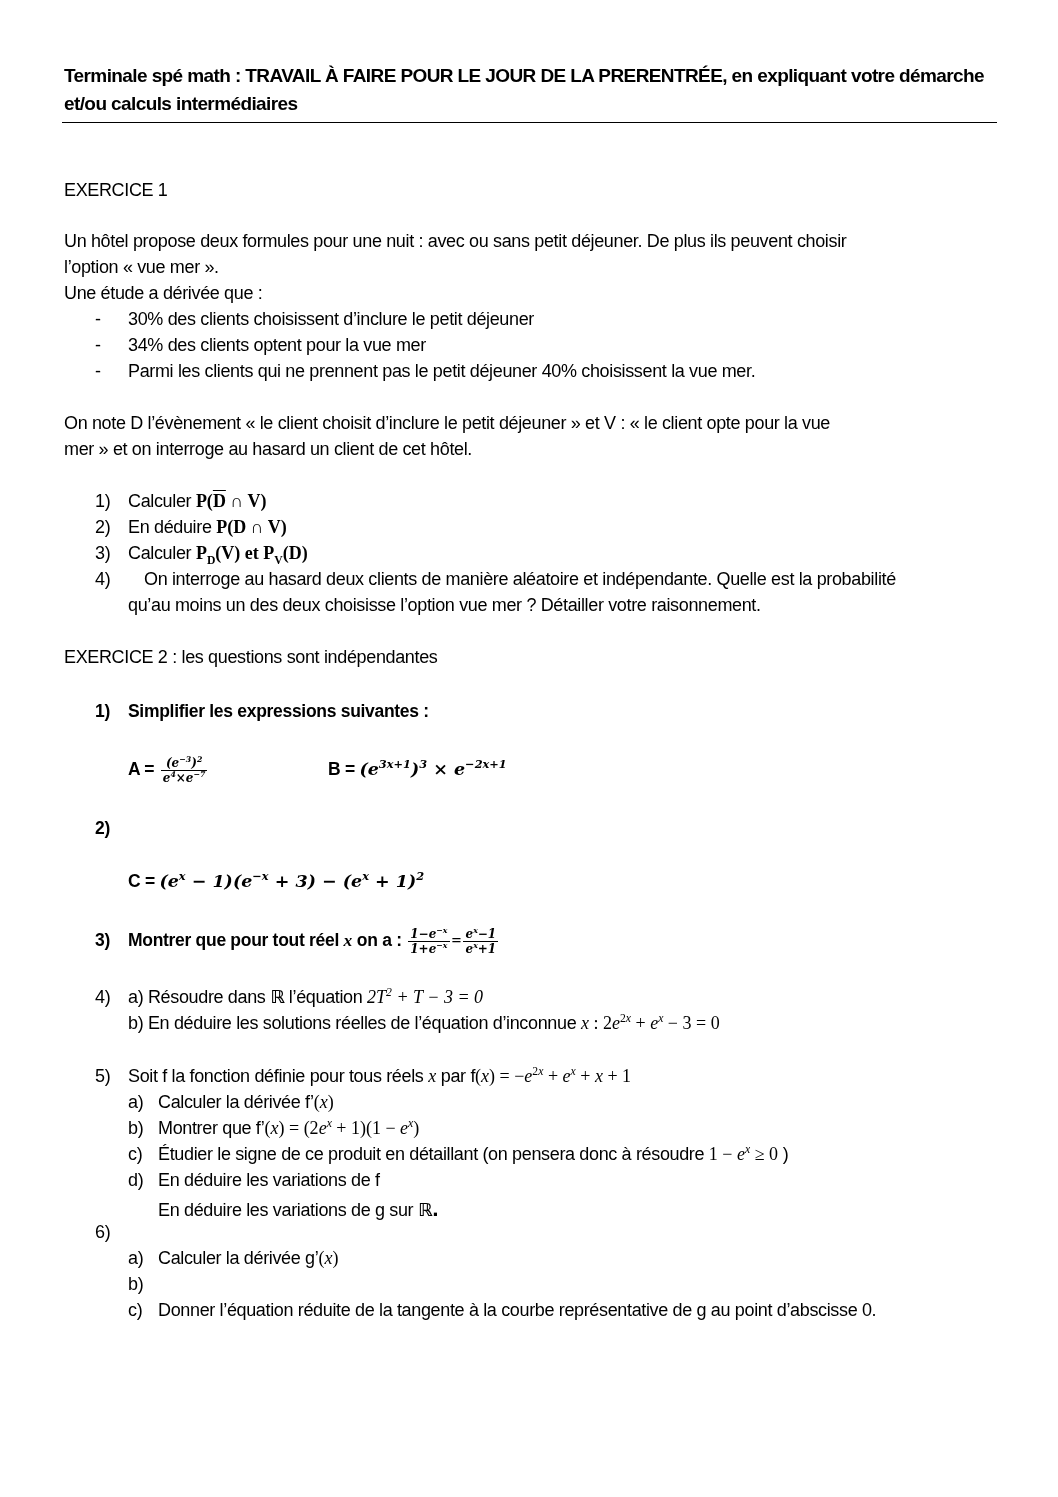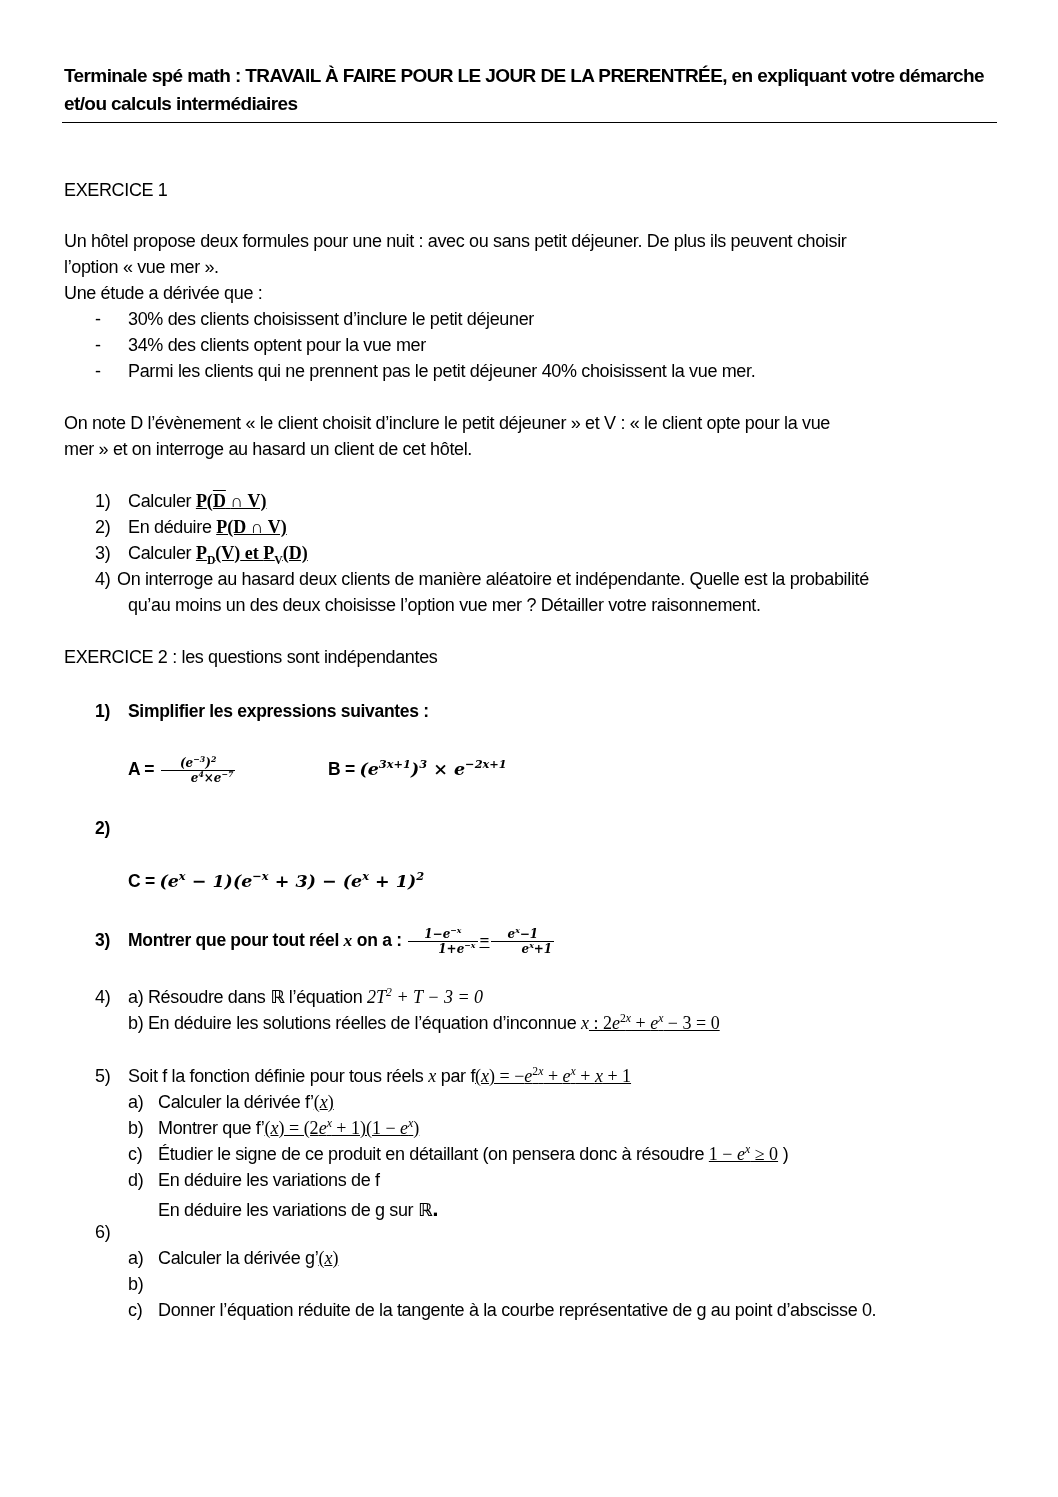--- a/index.html
+++ b/index.html
@@ -5,27 +5,27 @@
   html, body { margin: 0; padding: 0; background: #ffffff; }
   body { width: 1058px; height: 1497px; position: relative; overflow: hidden;
          font-family: "Liberation Sans", sans-serif; color: #000; }
   .page { position: absolute; left: 0; top: 0; width: 1058px; height: 1497px; }
   .t { position: absolute; font-family: "Liberation Sans Narrow", "Liberation Sans", sans-serif;
        font-size: 18px; line-height: 26px; white-space: nowrap; letter-spacing: -0.35px; }
   .b { font-weight: bold; }
   .title { left: 64px; top: 63px; font-size: 19px; font-weight: bold; letter-spacing: -0.6px; }
   .title2 { left: 64px; top: 91px; font-size: 19px; font-weight: bold; letter-spacing: -0.6px; }
   .rule { position: absolute; left: 62px; top: 122px; width: 935px; height: 1px; background: #000; }
-  .m { font-family: "Liberation Serif", "DejaVu Serif", serif; letter-spacing: 0; text-decoration: underline; }
+  .m { font-family: "Liberation Serif", "DejaVu Serif", serif; letter-spacing: 0; }
   .mi { font-family: "Liberation Serif", "DejaVu Serif", serif; font-style: italic; letter-spacing: 0; }
   .mb { font-family: "DejaVu Serif", serif; font-weight: bold; font-style: italic; letter-spacing: 0; }
   sup, sub { font-size: 65%; line-height: 0; }
   .frac { display: inline-block; vertical-align: middle; text-align: center; line-height: 1; font-size: 12px; margin: 0 2px; }
   .frac .top { display: block; border-bottom: 1.5px solid #000; padding: 0 2px 1px; }
-  .frac .bot { display: block; padding: 1px 2px 0; margin-left: 28px; }
+  .frac .bot { display: block; padding: 1px 2px 0; }
   .overline { text-decoration: overline; }
   .bb { font-family: "DejaVu Sans", sans-serif; font-weight: bold; }
   .sans-b { font-family: "Liberation Sans", sans-serif; font-weight: bold; letter-spacing: -0.3px; font-size: 17.5px;}
 </style>
 </head>
 <body>
 
 <div class="page">
 
   <div class="t title">Terminale spé math : TRAVAIL À FAIRE POUR LE JOUR DE LA PRERENTRÉE, en expliquant votre démarche</div>
@@ -60,21 +60,21 @@
     <div class="t" style="left:128px; top:514px;">
       <span>En déduire </span><span class="m b">P(D ∩ V)</span>
     </div>
 
     <div class="t" style="left:95px; top:540px;">3)</div>
     <div class="t" style="left:128px; top:540px;">
       <span>Calculer </span><span class="m b"><span>P</span><sub>D</sub><span>(V)</span><span> et </span><span>P</span><sub>V</sub><span>(D)</span></span>
     </div>
 
     <div class="t" style="left:95px; top:566px;">4)</div>
-    <div class="t" style="left:117px; top:566px;">On interroge au hasard deux clients de manière aléatoire et indépendante. Quelle est la probabilité</div>
+    <div class="t" style="left:144px; top:566px;">On interroge au hasard deux clients de manière aléatoire et indépendante. Quelle est la probabilité</div>
     <div class="t" style="left:128px; top:592px;">qu’au moins un des deux choisisse l’option vue mer ? Détailler votre raisonnement.</div>
   </div>
 
   <div class="t" style="left:64px; top:644px;">EXERCICE 2 : les questions sont indépendantes</div>
 
   <div class="t sans-b" style="left:95px; top:698px;">1)</div>
   <div class="t sans-b" style="left:128px; top:698px;">Simplifier les expressions suivantes :</div>
 
   <div class="t sans-b" style="left:128px; top:756px;">
     <span>A = </span><span class="frac mb"><span class="top"><span>(e</span><sup>−3</sup>)<sup>2</sup></span><span class="bot"><span>e</span><sup>4</sup><span>×e</span><sup>−7</sup></span></span>

